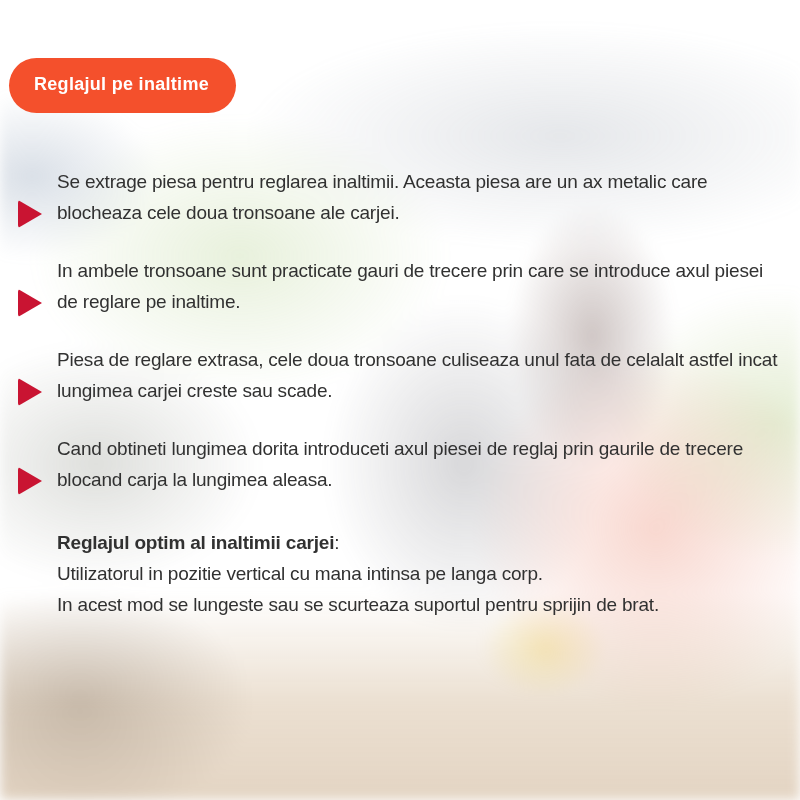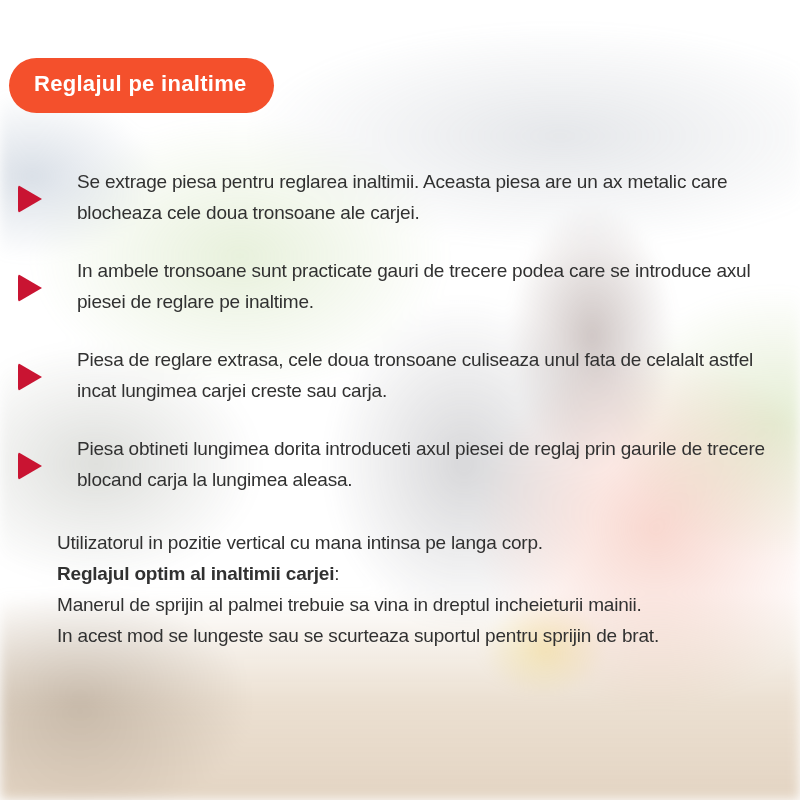--- a/index.html
+++ b/index.html
@@ -33,40 +33,39 @@
   .title-badge {
     position: absolute;
     left: 9px; top: 58px;
     height: 55px;
     display: inline-flex;
     align-items: center;
     padding: 0 27px 3px 25px;
     background: #F4502C;
     border-radius: 28px;
     color: #ffffff;
-    font-size: 22px;
+    font-size: 18px;
     font-weight: 600;
     letter-spacing: 0.3px;
   }
 
   .content {
     position: absolute;
     left: 18px; top: 166px;
     width: 772px;
     color: #313131;
     font-size: 19px;
     line-height: 31px;
     letter-spacing: -0.2px;
   }
 
   .bullet-item {
     display: flex;
-    align-items: center;
+    align-items: flex-end;
     margin-bottom: 27px;
-    gap: 20px;
   }
 
   .tri {
     flex: 0 0 auto;
     width: 0; height: 0;
     border-left: 24px solid #C91432;
     border-top: 14px solid transparent;
     border-bottom: 14px solid transparent;
     border-radius: 3px;
     margin: 3px 15px 0 0;
@@ -95,40 +94,39 @@
   <div class="bullet-item">
     <span class="tri"></span>
     <div class="bullet-text">
       <div>Se extrage piesa pentru reglarea inaltimii. Aceasta piesa are un ax metalic care blocheaza cele doua tronsoane ale carjei.</div>
     </div>
   </div>
 
   <div class="bullet-item">
     <span class="tri"></span>
     <div class="bullet-text">
-      <div>In ambele tronsoane sunt practicate gauri de trecere podea care se introduce axul piesei de reglare pe inaltime.</div>
+      <div>In ambele tronsoane sunt practicate gauri de trecere prin care se introduce axul piesei de reglare pe inaltime.</div>
     </div>
   </div>
 
   <div class="bullet-item">
     <span class="tri"></span>
     <div class="bullet-text">
-      <div>Piesa de reglare extrasa, cele doua tronsoane culiseaza unul fata de celalalt astfel incat lungimea carjei creste sau carja.</div>
+      <div>Piesa de reglare extrasa, cele doua tronsoane culiseaza unul fata de celalalt astfel incat lungimea carjei creste sau scade.</div>
     </div>
   </div>
 
   <div class="bullet-item">
     <span class="tri"></span>
     <div class="bullet-text">
-      <div>Piesa obtineti lungimea dorita introduceti axul piesei de reglaj prin gaurile de trecere blocand carja la lungimea aleasa.</div>
+      <div>Cand obtineti lungimea dorita introduceti axul piesei de reglaj prin gaurile de trecere blocand carja la lungimea aleasa.</div>
     </div>
   </div>
 
   <div class="paragraph">
-    <div>Utilizatorul in pozitie vertical cu mana intinsa pe langa corp.</div>
     <div>
       <span class="heading">Reglajul optim al inaltimii carjei</span><span class="colon">:</span>
     </div>
-    <div>Manerul de sprijin al palmei trebuie sa vina in dreptul incheieturii mainii.</div>
+    <div>Utilizatorul in pozitie vertical cu mana intinsa pe langa corp.</div>
     <div>In acest mod se lungeste sau se scurteaza suportul pentru sprijin de brat.</div>
   </div>
 
 </div>
 
 </body></html>

